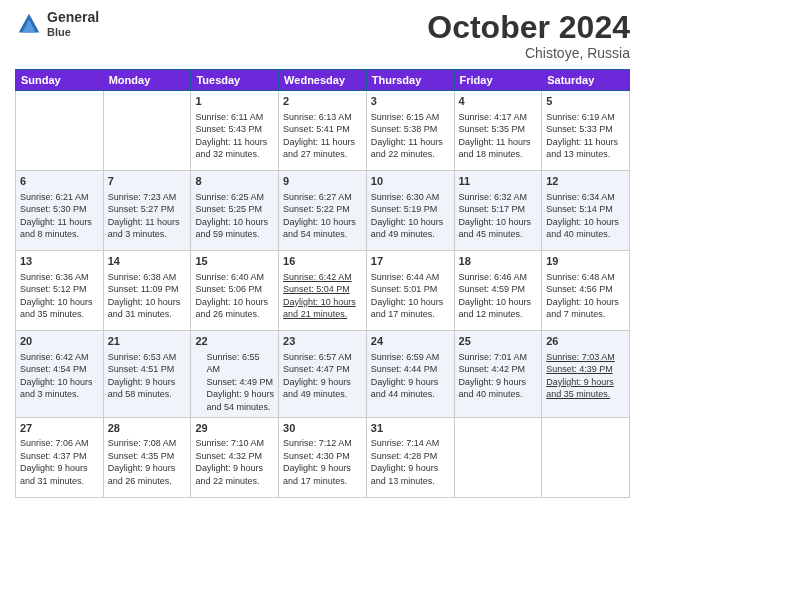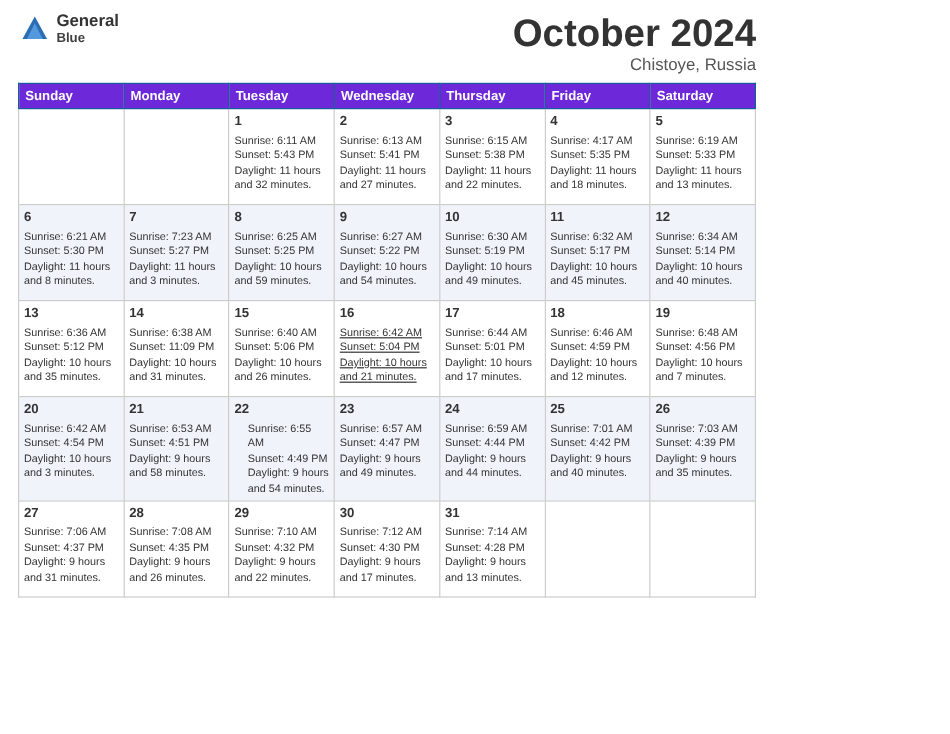--- a/index.html
+++ b/index.html
@@ -315,21 +315,21 @@
           </td>
           <td>
             <span class="day-num">25</span>
             <div class="day-info" style="white-space: pre-wrap;">Sunrise: 7:01 AM
 Sunset: 4:42 PM
 Daylight: 9 hours
 and 40 minutes.</div>
           </td>
           <td>
             <span class="day-num">26</span>
-            <div class="day-info" style="white-space: pre-wrap;">Sunrise: 7:03 AM
+            <div class="day-info" style="white-space: pre-wrap; text-decoration: underline;">Sunrise: 7:03 AM
 Sunset: 4:39 PM
 Daylight: 9 hours
 and 35 minutes.</div>
           </td>
         </tr>
         <tr>
           <td>
             <span class="day-num">27</span>
             <div class="day-info" style="white-space: pre-wrap;">Sunrise: 7:06 AM
 Sunset: 4:37 PM

